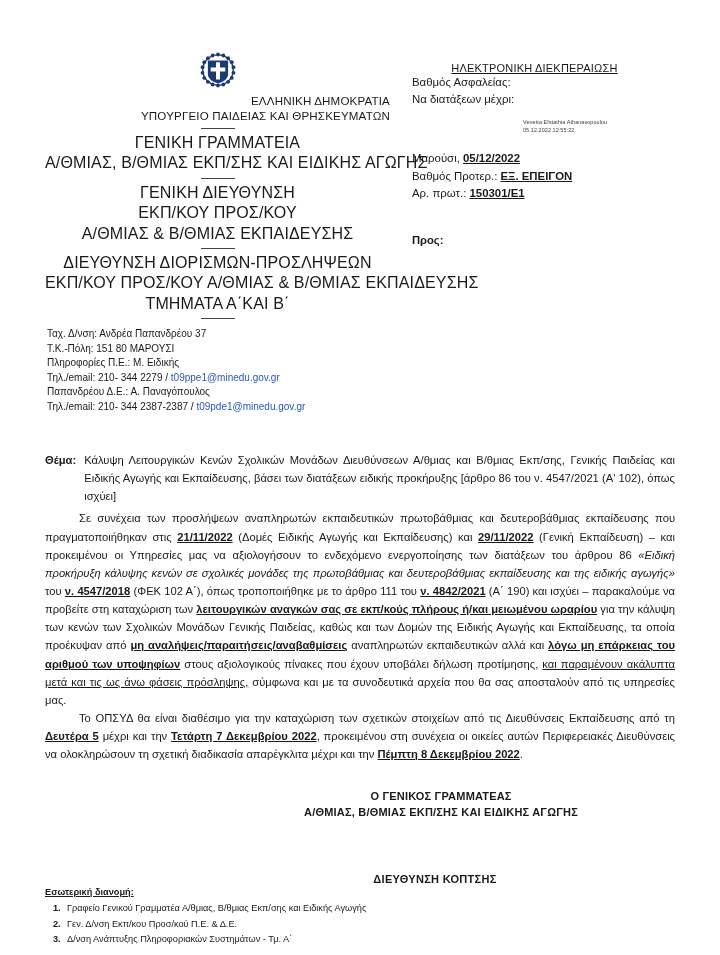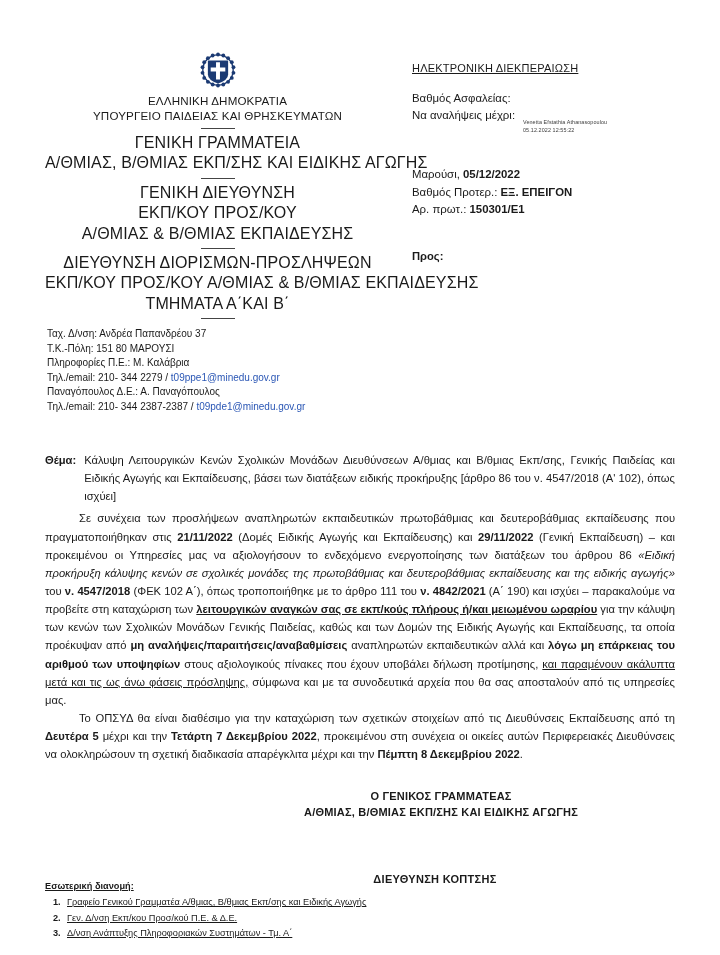--- a/index.html
+++ b/index.html
@@ -55,20 +55,21 @@
   .org-block {
     line-height: 1.28;
   }
   .org-line {
     font-size: 16px;
     letter-spacing: 0.15px;
     white-space: nowrap;
   }
   .org-line.big {
     font-size: 11.6px;
+    text-align: right;
   }
   .org-sep {
     width: 34px;
     height: 0;
     border-top: 1px solid #444;
     margin: 4px auto 4px auto;
   }
 
   .contact-block {
     text-align: left;
@@ -79,25 +80,24 @@
   .contact-line {
     font-size: 10px;
     white-space: nowrap;
   }
   .mail {
     color: #2b57b5;
   }
 
   
   .eheading {
-    text-align: left;
+    text-align: center;
     font-size: 11px;
     text-decoration: underline;
     letter-spacing: 0.2px;
-    margin-bottom: 16px;
     padding-right: 18px;
   }
   .field-line {
     font-size: 11.4px;
     line-height: 1.5;
   }
   .sig-stamp {
     position: absolute;
     left: 133px;
     top: 67px;
@@ -156,21 +156,21 @@
     margin: 4px 45px 0 45px;
     font-size: 11.2px;
     line-height: 1.62;
     text-align: justify;
     text-justify: inter-word;
   }
   .body p {
     margin: 0;
     text-indent: 34px;
   }
-  b { font-weight: bold; }
+  b { font-weight: bold; text-decoration: underline; }
   i { font-style: italic; }
   u { text-decoration: underline; }
   .bu { font-weight: bold; text-decoration: underline; }
 
   
   .signoff {
     margin-top: 26px;
     text-align: center;
     padding-left: 170px;
     padding-right: 8px;
@@ -186,41 +186,41 @@
     padding-right: 20px;
     font-size: 11px;
     font-weight: bold;
     letter-spacing: 0.3px;
   }
 
   
   .footer {
     position: absolute;
     left: 45px;
-    bottom: 14px;
+    bottom: 8px;
     width: 430px;
     font-size: 9.2px;
     line-height: 1.55;
   }
   .footer-title {
     font-weight: bold;
     text-decoration: underline;
     margin-bottom: 2px;
   }
   .footer-item {
     display: flex;
     margin-bottom: 1px;
   }
   .footer-num {
     font-weight: bold;
     flex: 0 0 22px;
     padding-left: 8px;
     box-sizing: border-box;
   }
-  .footer-text { flex: 1 1 auto; text-decoration: underline; }
+  .footer-text { flex: 1 1 auto; }
 </style>
 </head>
 <body>
 
 <div class="page">
 
   <div class="header">
 
     <div class="header-left">
 
@@ -277,39 +277,39 @@
       </div>
 
       <div class="contact-block">
         <div class="contact-line">
           <span>Ταχ. Δ/νση: </span><span>Ανδρέα Παπανδρέου 37</span>
         </div>
         <div class="contact-line">
           <span>Τ.Κ.-Πόλη: </span><span>151 80 ΜΑΡΟΥΣΙ</span>
         </div>
         <div class="contact-line">
-          <span>Πληροφορίες Π.Ε.: </span><span>Μ. Καλάβρια</span>
+          <span>Πληροφορίες Π.Ε.: </span><span>Μ. Ειδικής</span>
         </div>
         <div class="contact-line">
           <span>Τηλ./email: </span><span>210- 344 2279 / </span><span class="mail">t09ppe1@minedu.gov.gr</span>
         </div>
         <div class="contact-line">
-          <span>Παναγόπουλος Δ.Ε.: </span><span>Α. Παναγόπουλος</span>
+          <span>Παπανδρέου Δ.Ε.: </span><span>Α. Παναγόπουλος</span>
         </div>
         <div class="contact-line">
           <span>Τηλ./email: </span><span>210- 344 2387-2387 / </span><span class="mail">t09pde1@minedu.gov.gr</span>
         </div>
       </div>
     </div>
 
     <div class="header-right">
       <div class="eheading">ΗΛΕΚΤΡΟΝΙΚΗ ΔΙΕΚΠΕΡΑΙΩΣΗ</div>
 
       <div class="field-line">Βαθμός Ασφαλείας:</div>
-      <div class="field-line">Να αναλήψεις μέχρι:</div>
+      <div class="field-line">Να διατάξεων μέχρι:</div>
 
       <div class="sig-stamp">
         <div>Venetta Efstathia Athanasopoulou</div>
         <div>05.12.2022 12:55:22</div>
       </div>
 
       <div class="meta-block">
         <div class="meta-line">
           <span>Μαρούσι, </span><b>05/12/2022</b>
         </div>
@@ -322,21 +322,21 @@
       </div>
 
       <div class="recip-block">
         <div class="recip-label">Προς:</div>
       </div>
     </div>
   </div>
 
   <div class="subject">
     <div class="subject-label">Θέμα:</div>
-    <div class="subject-text">Κάλυψη Λειτουργικών Κενών Σχολικών Μονάδων Διευθύνσεων Α/θμιας και Β/θμιας Εκπ/σης, Γενικής Παιδείας και Ειδικής Αγωγής και Εκπαίδευσης, βάσει των διατάξεων ειδικής προκήρυξης [άρθρο 86 του ν. 4547/2018 (Α' 102), όπως ισχύει]</div>
+    <div class="subject-text">Κάλυψη Λειτουργικών Κενών Σχολικών Μονάδων Διευθύνσεων Α/θμιας και Β/θμιας Εκπ/σης, Γενικής Παιδείας και Ειδικής Αγωγής και Εκπαίδευσης, βάσει των διατάξεων ειδικής προκήρυξης [άρθρο 86 του ν. 4547/2021 (Α' 102), όπως ισχύει]</div>
   </div>
 
   <div class="body">
     <p><span>Σε συνέχεια των προσλήψεων αναπληρωτών εκπαιδευτικών πρωτοβάθμιας και δευτεροβάθμιας εκπαίδευσης που πραγματοποιήθηκαν στις </span><b>21/11/2022</b><span> (Δομές Ειδικής Αγωγής και Εκπαίδευσης) και </span><b>29/11/2022</b><span> (Γενική Εκπαίδευση) – και προκειμένου οι Υπηρεσίες μας να αξιολογήσουν το ενδεχόμενο ενεργοποίησης των διατάξεων του άρθρου 86 </span><i>«Ειδική προκήρυξη κάλυψης κενών σε σχολικές μονάδες της πρωτοβάθμιας και δευτεροβάθμιας εκπαίδευσης και της ειδικής αγωγής»</i><span> του </span><b>ν. 4547/2018</b><span> (ΦΕΚ 102 Α΄), όπως τροποποιήθηκε με το άρθρο 111 του </span><b>ν. 4842/2021</b><span> (Α΄ 190) και ισχύει – παρακαλούμε να προβείτε στη καταχώριση των </span><span class="bu">λειτουργικών αναγκών σας σε εκπ/κούς πλήρους ή/και μειωμένου ωραρίου</span><span> για την κάλυψη των κενών των Σχολικών Μονάδων Γενικής Παιδείας, καθώς και των Δομών της Ειδικής Αγωγής και Εκπαίδευσης, τα οποία προέκυψαν από </span><b>μη αναλήψεις/παραιτήσεις/αναβαθμίσεις</b><span> αναπληρωτών εκπαιδευτικών αλλά και </span><b>λόγω μη επάρκειας του αριθμού των υποψηφίων</b><span> στους αξιολογικούς πίνακες που έχουν υποβάλει δήλωση προτίμησης, </span><u>και παραμένουν ακάλυπτα μετά και τις ως άνω φάσεις πρόσληψης,</u><span> σύμφωνα και με τα συνοδευτικά αρχεία που θα σας αποσταλούν από τις υπηρεσίες μας.</span></p>
 
     <p><span>Το ΟΠΣΥΔ θα είναι διαθέσιμο για την καταχώριση των σχετικών στοιχείων από τις Διευθύνσεις Εκπαίδευσης από τη </span><b>Δευτέρα 5</b><span> μέχρι και την </span><b>Τετάρτη 7 Δεκεμβρίου 2022</b><span>, προκειμένου στη συνέχεια οι οικείες αυτών Περιφερειακές Διευθύνσεις να ολοκληρώσουν τη σχετική διαδικασία απαρέγκλιτα μέχρι και την </span><b>Πέμπτη 8 Δεκεμβρίου 2022</b><span>.</span></p>
   </div>
 
   <div class="signoff">
     <div>Ο ΓΕΝΙΚΟΣ ΓΡΑΜΜΑΤΕΑΣ</div>

